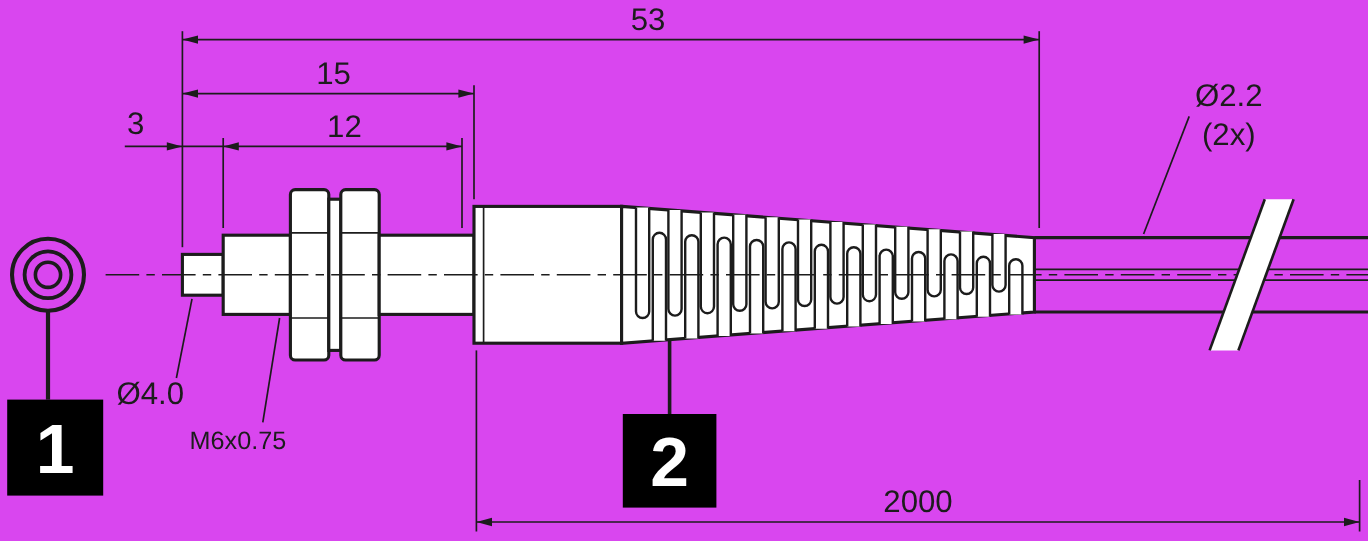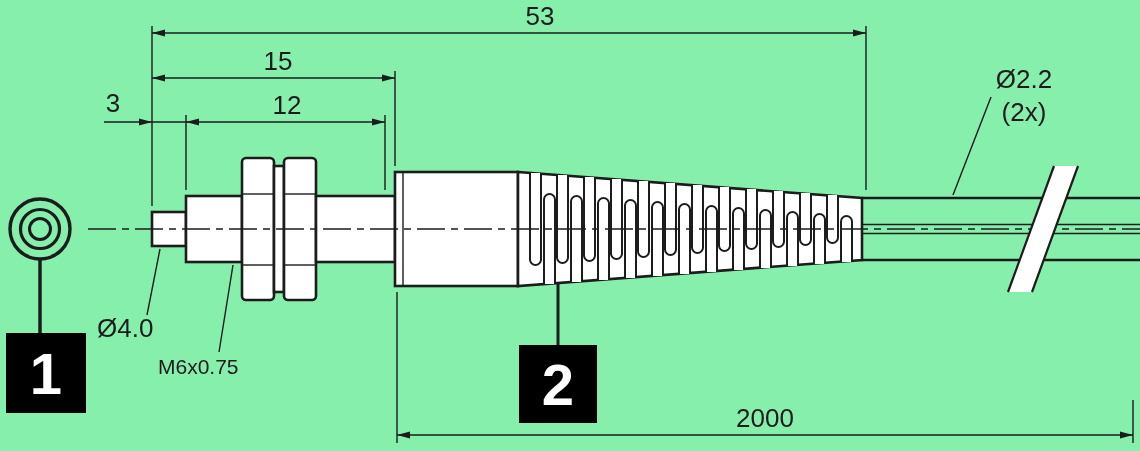--- a/index.html
+++ b/index.html
@@ -1,16 +1,16 @@
 <!DOCTYPE html>
 <html><head>
 <meta charset="utf-8">
 <style>
   html,body{margin:0;padding:0;background:#ffffff;}
-  .stage{position:relative;width:1140px;height:451px;background:#86efac;overflow:hidden;
+  .stage{position:relative;width:1140px;height:451px;background:#d946ef;overflow:hidden;
          font-family:"Liberation Sans", sans-serif;}
   svg{display:block;}
   .outline{fill:#ffffff;stroke:#1c1c1c;stroke-width:2.6;}
   .thin{stroke:#1c1c1c;stroke-width:1.4;fill:none;}
   .thick{stroke:#1c1c1c;stroke-width:2.6;fill:none;}
   .rib{fill:#ffffff;stroke:#1c1c1c;stroke-width:2;}
   .arrow{fill:#1c1c1c;stroke:none;}
   .dim-text{font-family:"Liberation Sans",sans-serif;font-size:26px;fill:#1c1c1c;}
   .small-text{font-family:"Liberation Sans",sans-serif;font-size:21px;fill:#1c1c1c;}
   .callout-box{fill:#000000;}

